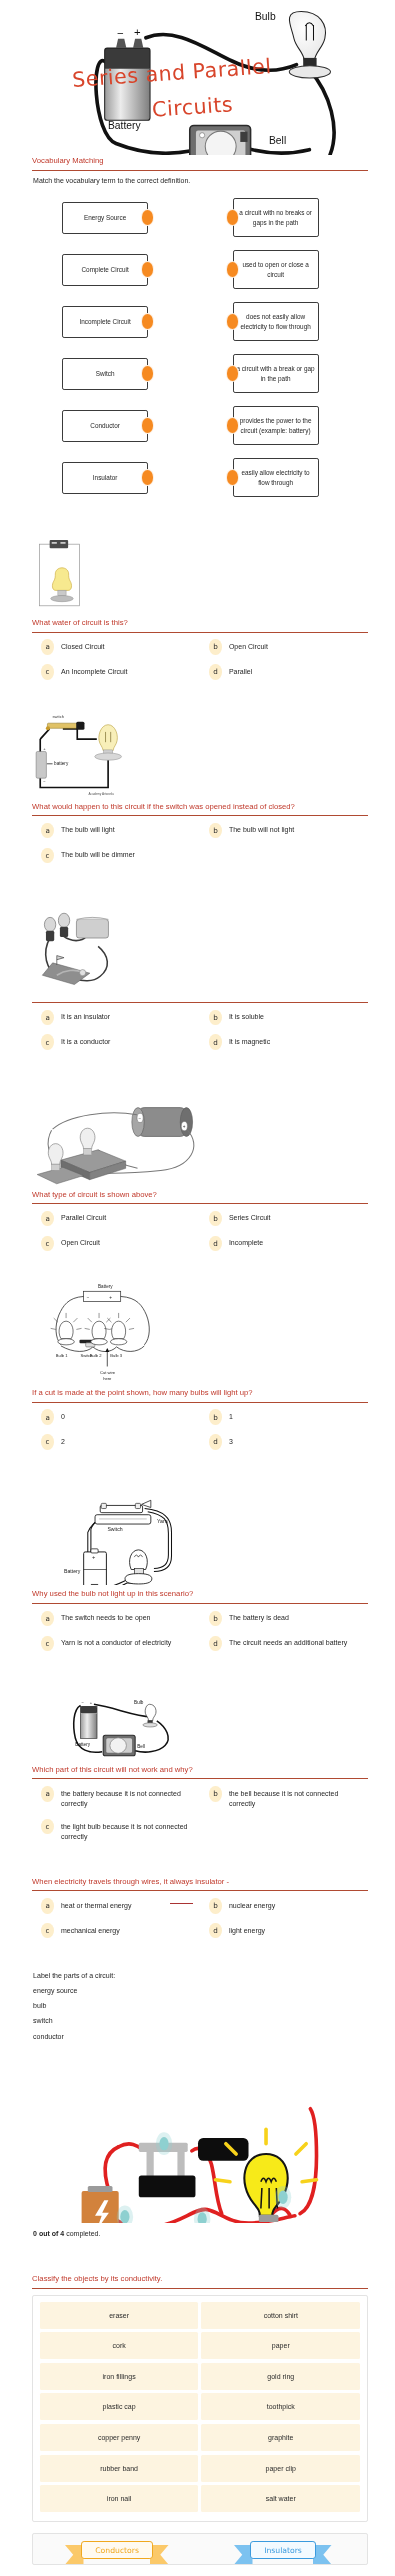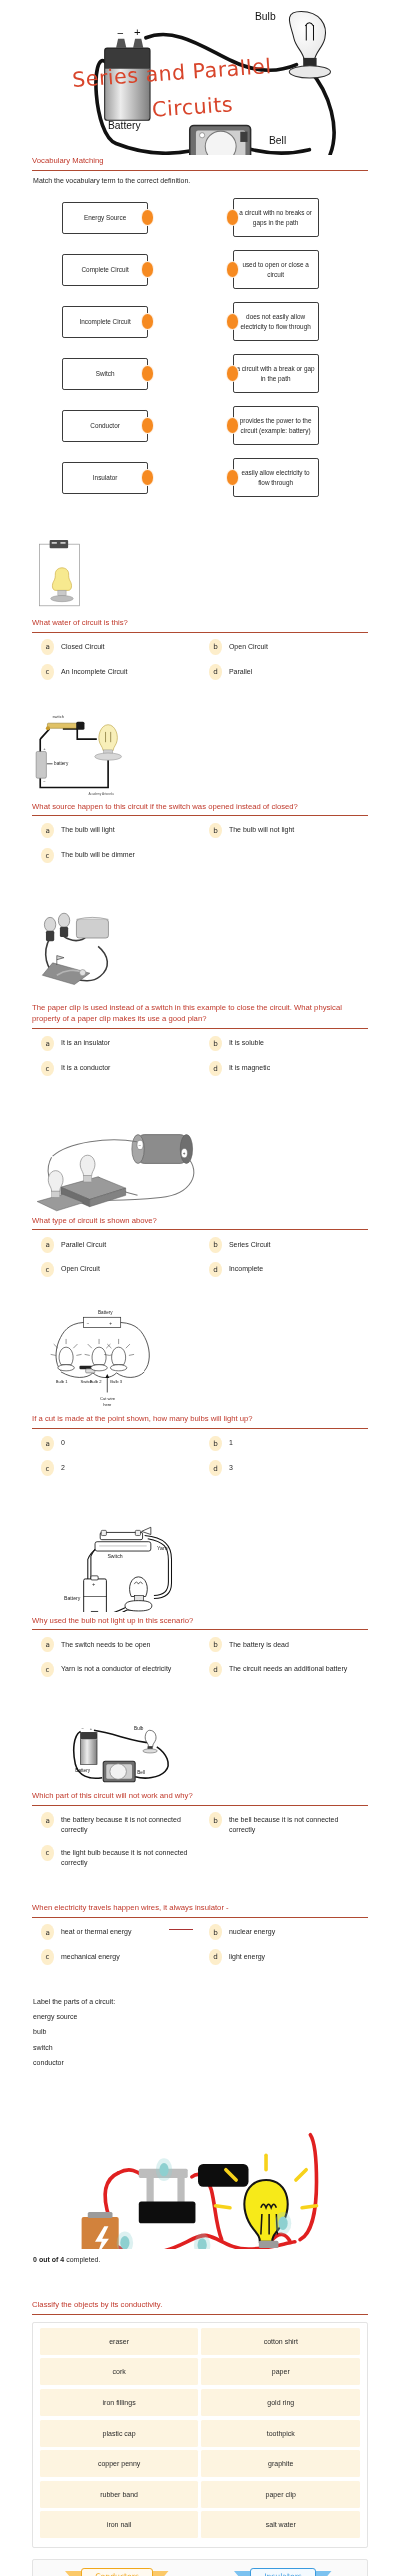--- a/index.html
+++ b/index.html
@@ -266,21 +266,21 @@
         <text x="22" y="143" font-size="8" fill="#222">−</text>
         <path d="M29 106 L40 106" stroke="#111" stroke-width="1.4"></path>
         <text x="43" y="109" font-size="9" fill="#222">battery</text>
         <path d="M132 66 C126 52 134 30 148 30 C162 30 170 52 164 66 C160 74 158 76 158 80 L138 80 C138 76 136 74 132 66 Z" fill="#f8efb9" stroke="#b9a13e" stroke-width="1.2"></path>
         <path d="M143 44 l0 20 M153 44 l0 20" stroke="#6a5a1c" stroke-width="1.2"></path>
         <rect x="139" y="79" width="18" height="8" fill="#cfcfcf" stroke="#8e8e8e" stroke-width="0.8"></rect>
         <ellipse cx="148" cy="92" rx="26" ry="7" fill="#d8d8d8" stroke="#8e8e8e" stroke-width="1"></ellipse>
         <text x="110" y="166" font-size="6" fill="#555">Academy Artworks</text>
       </svg>
     </div>
-    <div class="q-title">What source happen to this circuit if the switch was opened instead of closed?</div>
+    <div class="q-title">What would happen to this circuit if the switch was opened instead of closed?</div>
     <div class="rule"></div>
     <div class="choices">
       <div class="choice">
         <div class="bullet">a</div>
         <div class="choice-text">The bulb will light</div>
       </div>
       <div class="choice">
         <div class="bullet">b</div>
         <div class="choice-text">The bulb will not light</div>
       </div>
@@ -302,21 +302,20 @@
         <ellipse cx="62" cy="28" rx="11" ry="14" fill="#d8d8d8" stroke="#666" stroke-width="1.2"></ellipse>
         <rect x="54" y="40" width="16" height="20" rx="3" fill="#3c3c3c"></rect>
         <rect x="86" y="26" width="62" height="36" rx="5" fill="#cfcfcf" stroke="#707070" stroke-width="1.2"></rect>
         <path d="M86 26 q31 -8 62 0" fill="#e3e3e3" stroke="#707070" stroke-width="1"></path>
         <path d="M40 110 L112 130 L82 152 L20 134 Z" fill="#8e8e8e" stroke="#5c5c5c" stroke-width="1"></path>
         <path d="M48 114 L48 96 L62 100 L48 104" fill="#d5d5d5" stroke="#4a4a4a" stroke-width="1.4"></path>
         <path d="M48 134 C64 124 84 122 96 128" fill="none" stroke="#b5b5b5" stroke-width="3"></path>
         <circle cx="98" cy="129" r="6" fill="#e0e0e0" stroke="#777"></circle>
       </svg>
     </div>
-    <div class="q-title">The paper clip is used instead of a switch in this example to close the circuit.  What physical property of a paper clip makes its use a good plan?</div>
     <div class="rule"></div>
     <div class="choices">
       <div class="choice">
         <div class="bullet">a</div>
         <div class="choice-text">It is an insulator</div>
       </div>
       <div class="choice">
         <div class="bullet">b</div>
         <div class="choice-text">It is soluble</div>
       </div>
@@ -530,21 +529,21 @@
         <div class="choice-text">the bell because it is not connected correctly</div>
       </div>
       <div class="choice">
         <div class="bullet">c</div>
         <div class="choice-text">the light bulb because it is not connected correctly</div>
       </div>
     </div>
 
     <div class="spacer-md"></div>
 
-    <div class="q-title"><span>When electricity travels happen wires, it </span><span class="u">always</span><span> insulator -</span></div>
+    <div class="q-title"><span>When electricity travels through wires, it </span><span class="u">always</span><span> insulator -</span></div>
     <div class="rule"></div>
     <div class="choices">
       <div class="choice">
         <div class="bullet">a</div>
         <div class="choice-text">heat or thermal energy</div>
       </div>
       <div class="choice">
         <div class="bullet">b</div>
         <div class="choice-text">nuclear energy</div>
       </div>

